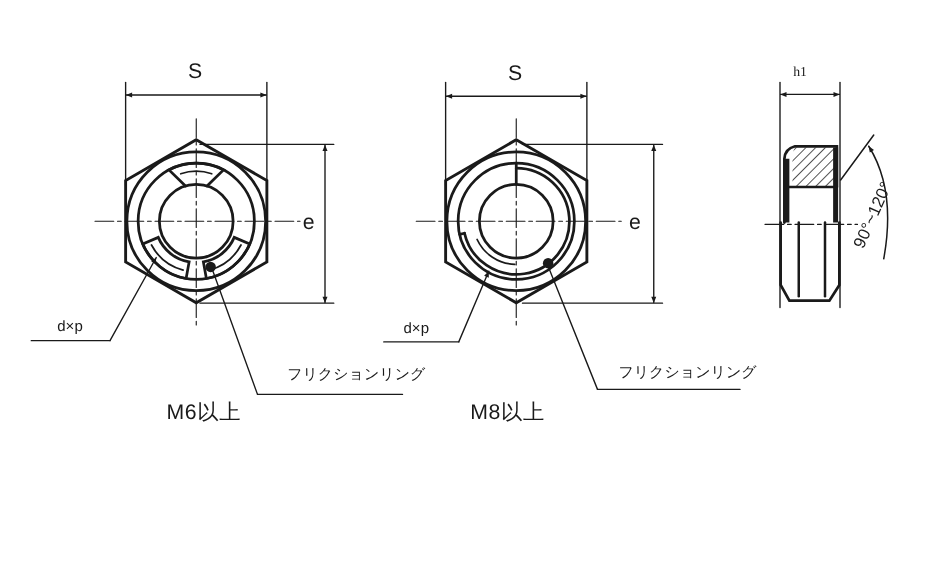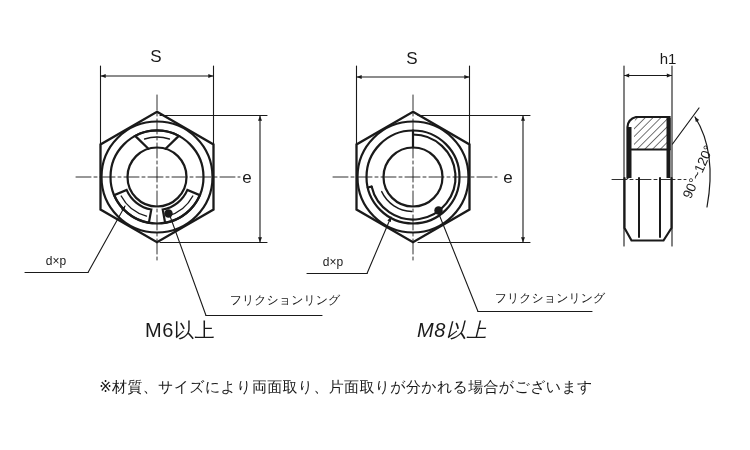--- a/index.html
+++ b/index.html
@@ -2,21 +2,21 @@
 <html><head>
 <meta charset="utf-8">
 <style>
   html,body{margin:0;padding:0;background:#fff;}
   #stage{position:relative;width:750px;height:450px;background:#fff;overflow:hidden;
          font-family:"Liberation Sans","DejaVu Sans",sans-serif;color:#1a1a1a;}
   #artwork{position:absolute;left:0;top:0;}
   .lbl{position:absolute;transform:translate(-50%,-50%);white-space:nowrap;color:#1a1a1a;}
   .dim{font-size:17px;}
   .small{font-size:12px;}
-  .cap{font-size:20px;letter-spacing:.5px;margin-left:17px;}
+  .cap{font-size:17px;letter-spacing:.5px;}
   .angle{font-size:13.5px;transform:translate(-50%,-50%) rotate(-66deg);}
   .note{font-size:15px;letter-spacing:.3px;}
 </style>
 </head>
 <body>
 
 <div id="stage">
 
   <svg id="artwork" width="750" height="450" viewBox="0 0 750 450">
     <defs>
@@ -136,19 +136,18 @@
   <div class="lbl dim" style="left:156px;top:57px;">S</div>
   <div class="lbl dim" style="left:247px;top:178px;">e</div>
   <div class="lbl small" style="left:56px;top:261px;">d×p</div>
   <div class="lbl small" style="left:285px;top:300px;">フリクションリング</div>
   <div class="lbl cap" style="left:163px;top:330px;">M6以上</div>
 
   <div class="lbl dim" style="left:412px;top:59px;">S</div>
   <div class="lbl dim" style="left:508px;top:178px;">e</div>
   <div class="lbl small" style="left:333px;top:262px;">d×p</div>
   <div class="lbl small" style="left:550px;top:298px;">フリクションリング</div>
-  <div class="lbl cap" style="left:435px;top:330px;font-style:italic;">M8以上</div>
+  <div class="lbl cap" style="left:406px;top:330px;">M8以上</div>
 
-  <div class="lbl dim" style="left:668px;top:58px;font-size:15px;">h1</div>
+  <div class="lbl dim" style="left:640px;top:58px;font-size:11px;font-family:Liberation Serif, serif;">h1</div>
   <div class="lbl angle" style="left:698px;top:172px;">90°~120°</div>
 
-  <div class="lbl note" style="left:346px;top:387px;">※材質、サイズにより両面取り、片面取りが分かれる場合がございます</div>
 </div>
 
 </body></html>

